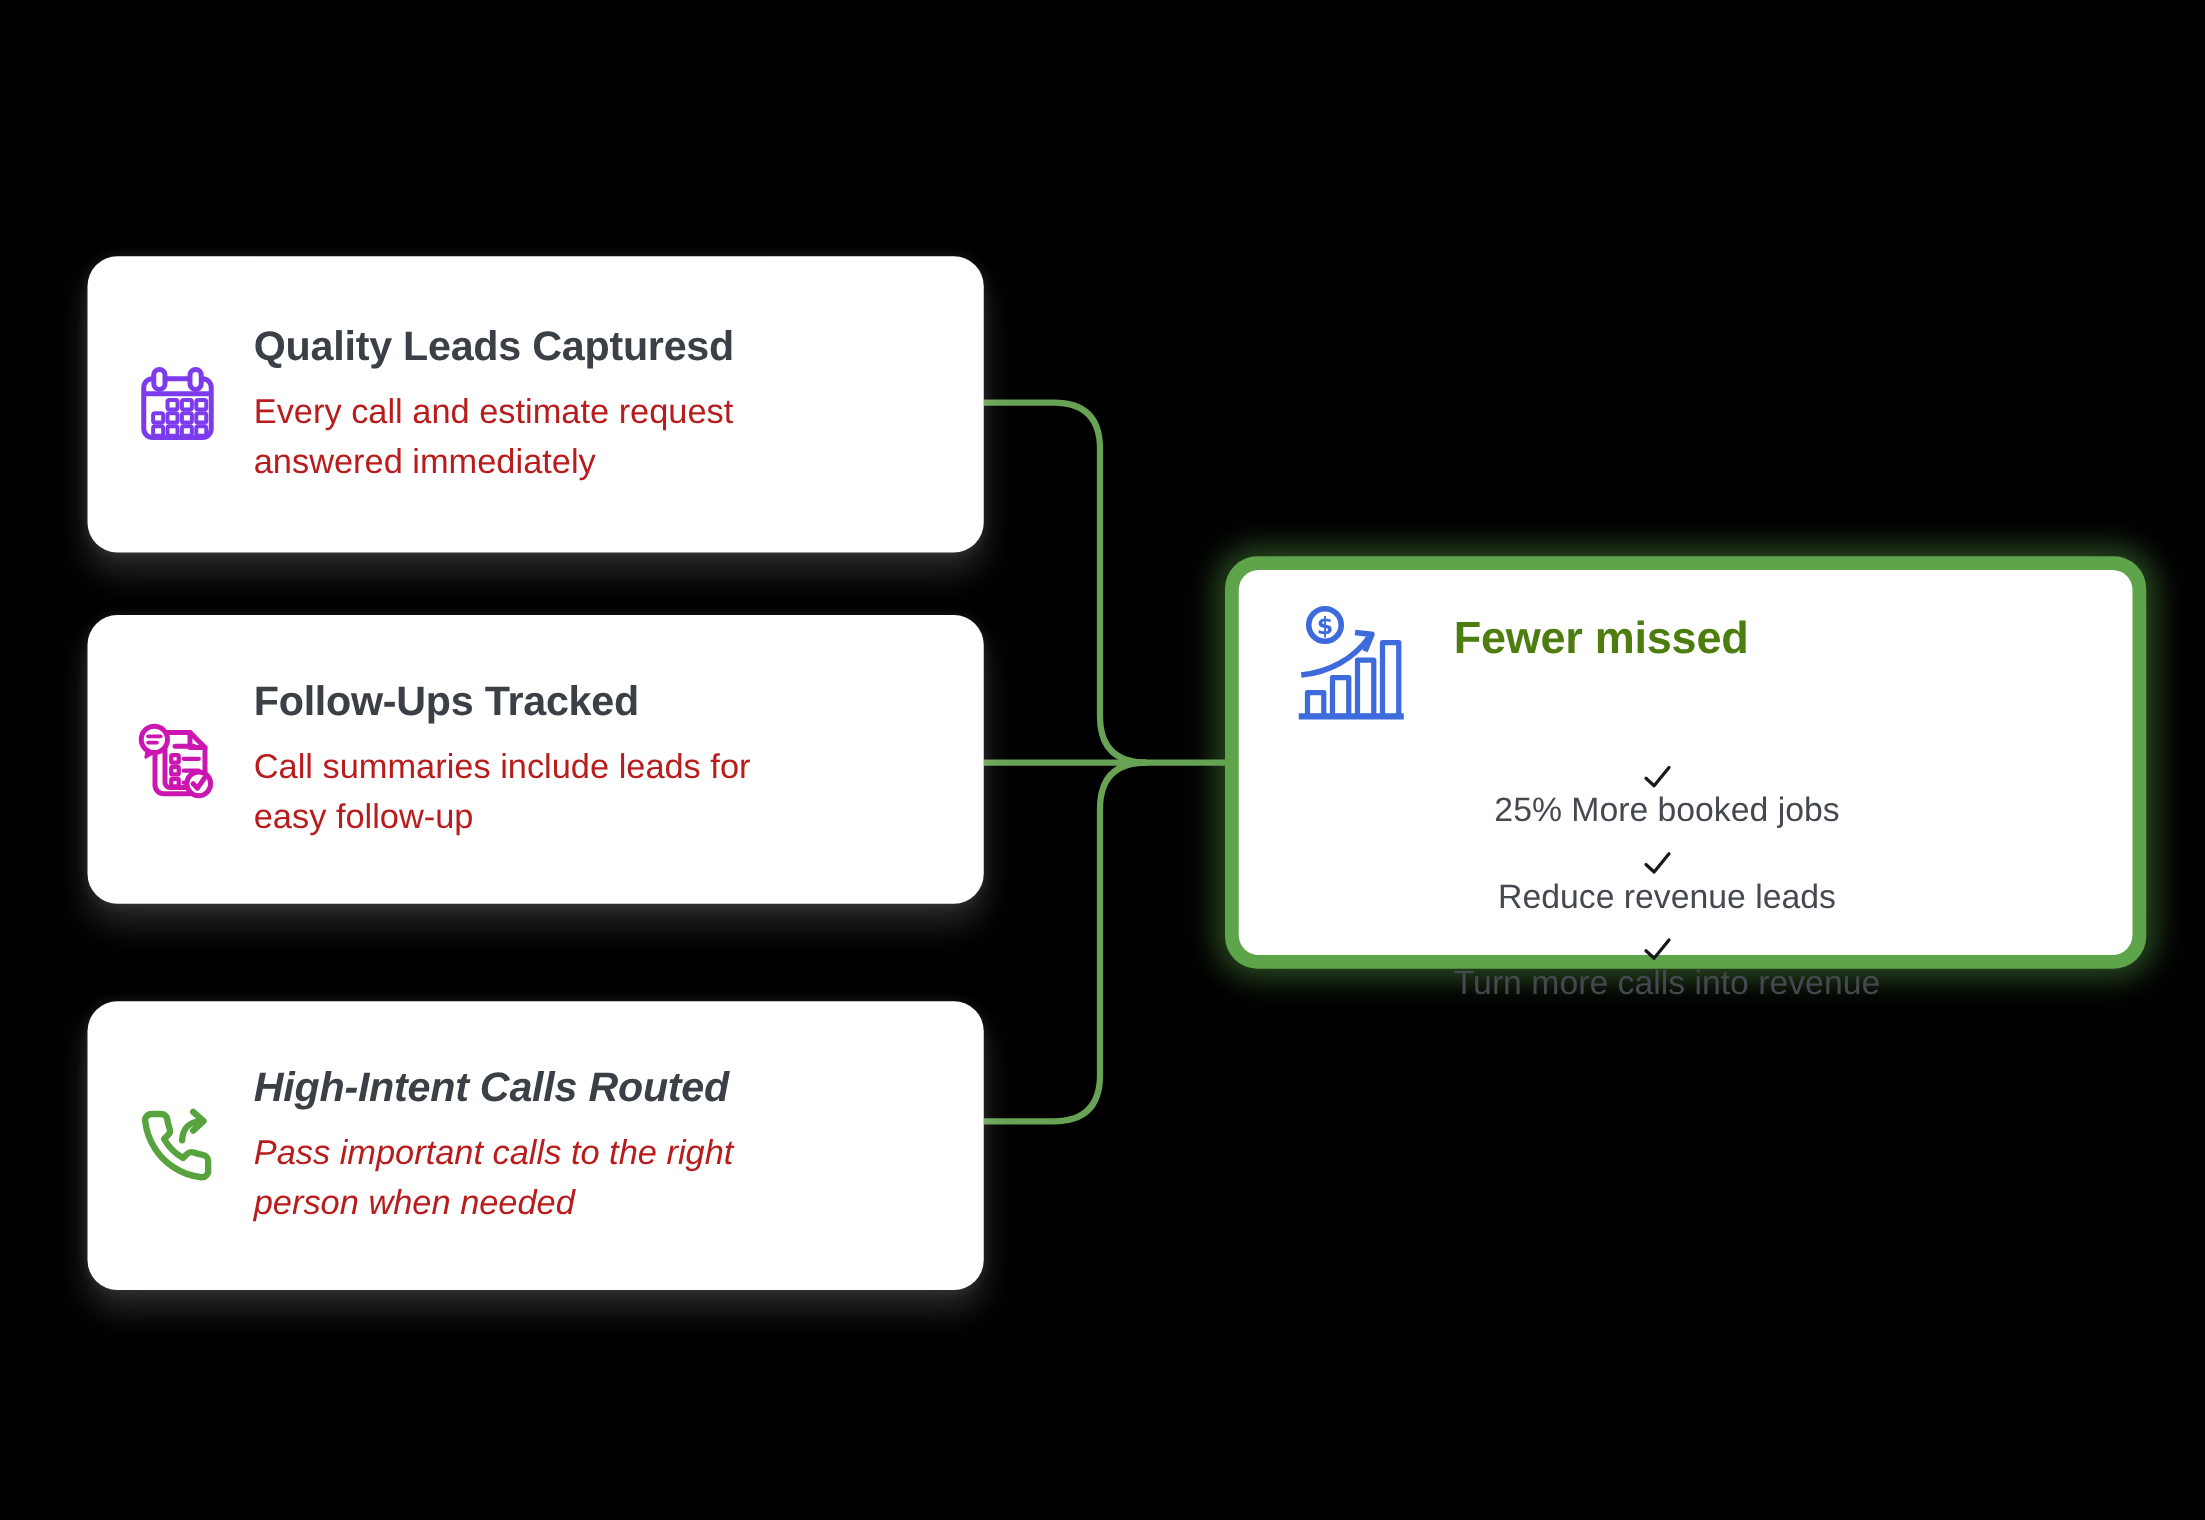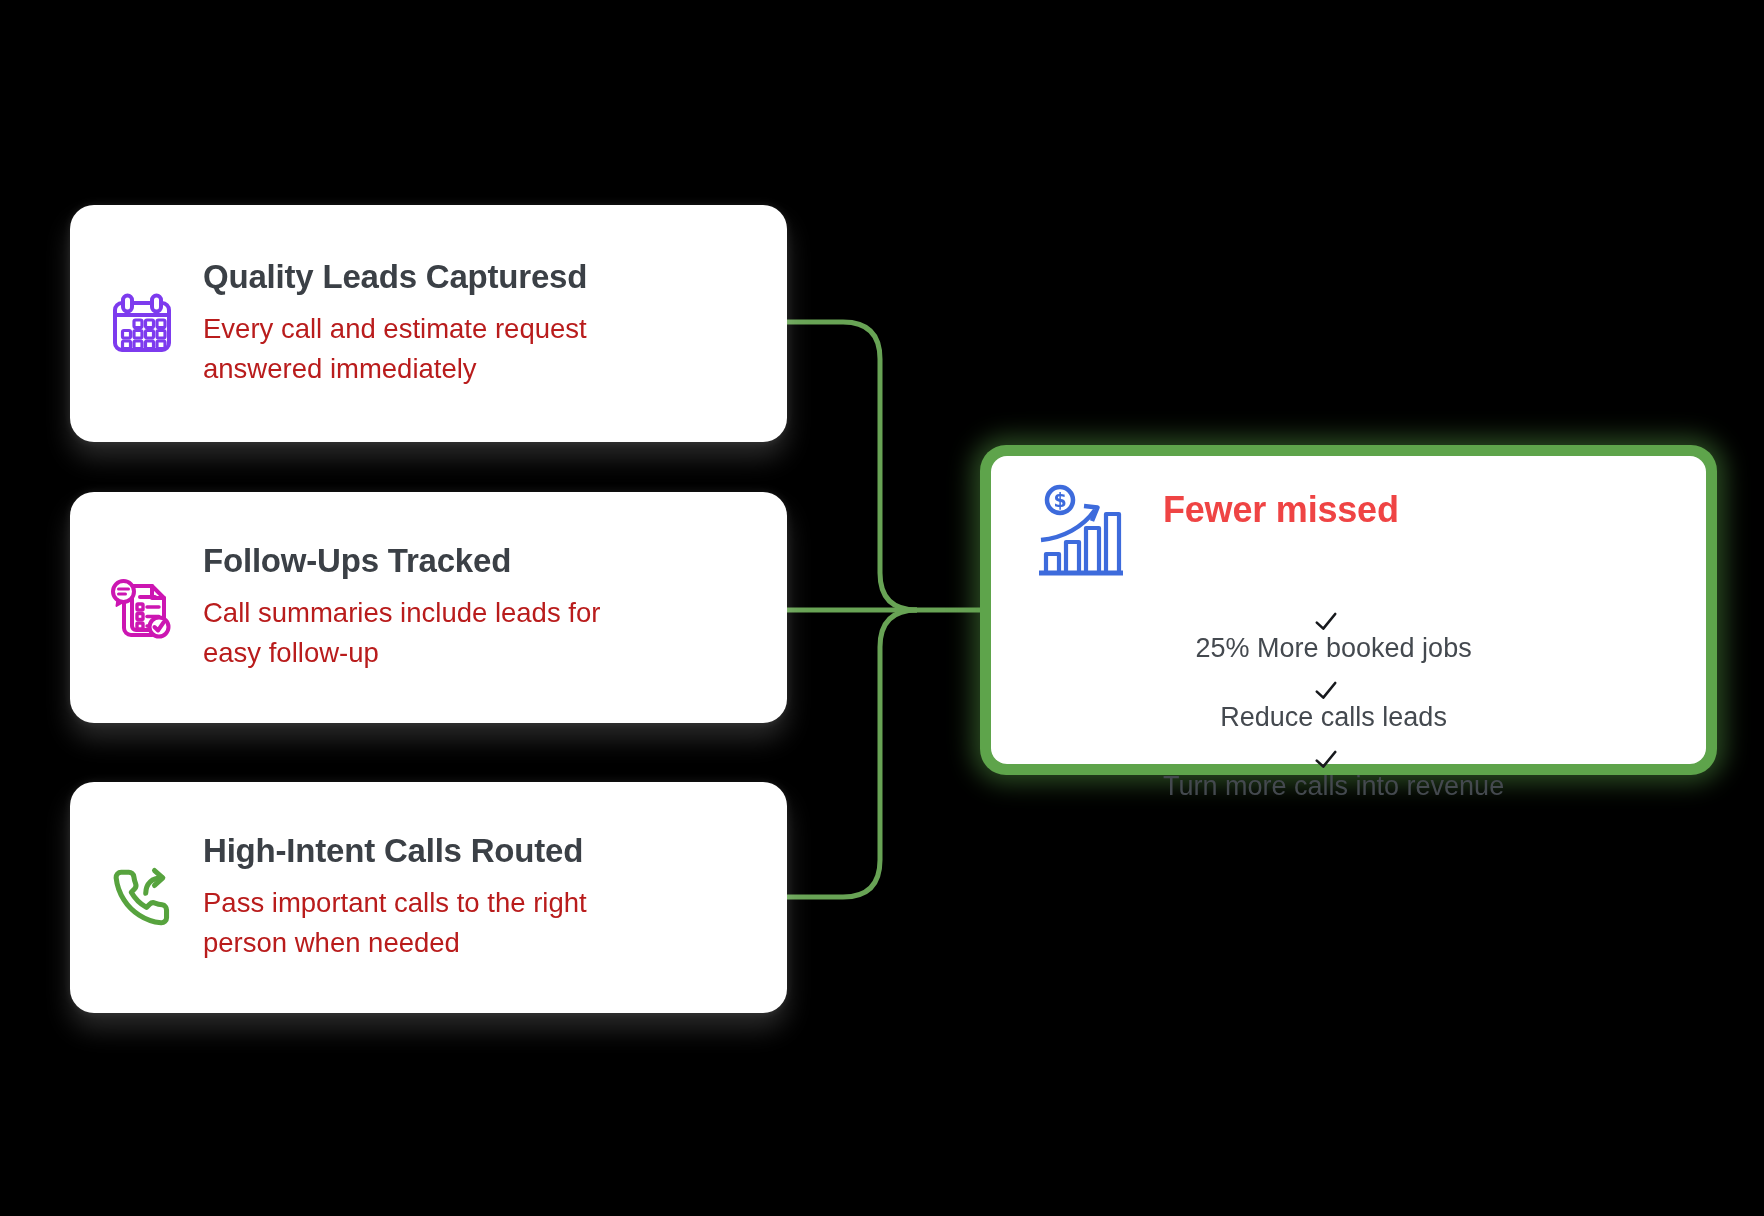--- a/index.html
+++ b/index.html
@@ -20,21 +20,21 @@
     background: #ffffff;
     border-radius: 24px;
     display: flex;
     align-items: center;
     box-sizing: border-box;
     padding: 0 36px 0 40px;
     box-shadow: 0 0 10px rgba(255,255,255,0.10), 0 16px 26px rgba(255,255,255,0.16);
   }
   .card-1 { top: 205px; height: 237px; }
   .card-2 { top: 492px; height: 231px; }
-  .card-3 { top: 782px; height: 231px; }
+  .card-3 { top: 801px; height: 231px; font-style: italic; }
 
   .icon-box {
     width: 64px;
     height: 80px;
     flex: 0 0 64px;
     margin-right: 29px;
     display: flex;
     align-items: center;
     justify-content: center;
     overflow: visible;
@@ -95,21 +95,21 @@
     top: 27px;
     width: 96px;
     height: 96px;
   }
   .result-title {
     position: absolute;
     left: 172px;
     top: 32px;
     font-size: 36px;
     font-weight: 700;
-    color: #ef4444;
+    color: #4d7c0f;
     line-height: 43px;
     letter-spacing: -0.2px;
   }
   .result-title span { display: block; }
   .result-bullets {
     position: absolute;
     left: 172px;
     top: 152px;
   }
   .bullet-row {
@@ -247,21 +247,21 @@
         <div class="bullet-row">
           <svg class="bullet-check" viewBox="0 0 24 24">
             <polyline points="3.5,13.5 9.5,19 20.5,5.5" fill="none" stroke="#17191d" stroke-width="2.4" stroke-linecap="round" stroke-linejoin="round"></polyline>
           </svg>
           <span class="bullet-text">25% More booked jobs</span>
         </div>
         <div class="bullet-row">
           <svg class="bullet-check" viewBox="0 0 24 24">
             <polyline points="3.5,13.5 9.5,19 20.5,5.5" fill="none" stroke="#17191d" stroke-width="2.4" stroke-linecap="round" stroke-linejoin="round"></polyline>
           </svg>
-          <span class="bullet-text">Reduce calls leads</span>
+          <span class="bullet-text">Reduce revenue leads</span>
         </div>
         <div class="bullet-row">
           <svg class="bullet-check" viewBox="0 0 24 24">
             <polyline points="3.5,13.5 9.5,19 20.5,5.5" fill="none" stroke="#17191d" stroke-width="2.4" stroke-linecap="round" stroke-linejoin="round"></polyline>
           </svg>
           <span class="bullet-text">Turn more calls into revenue</span>
         </div>
       </div>
 
     </div>

